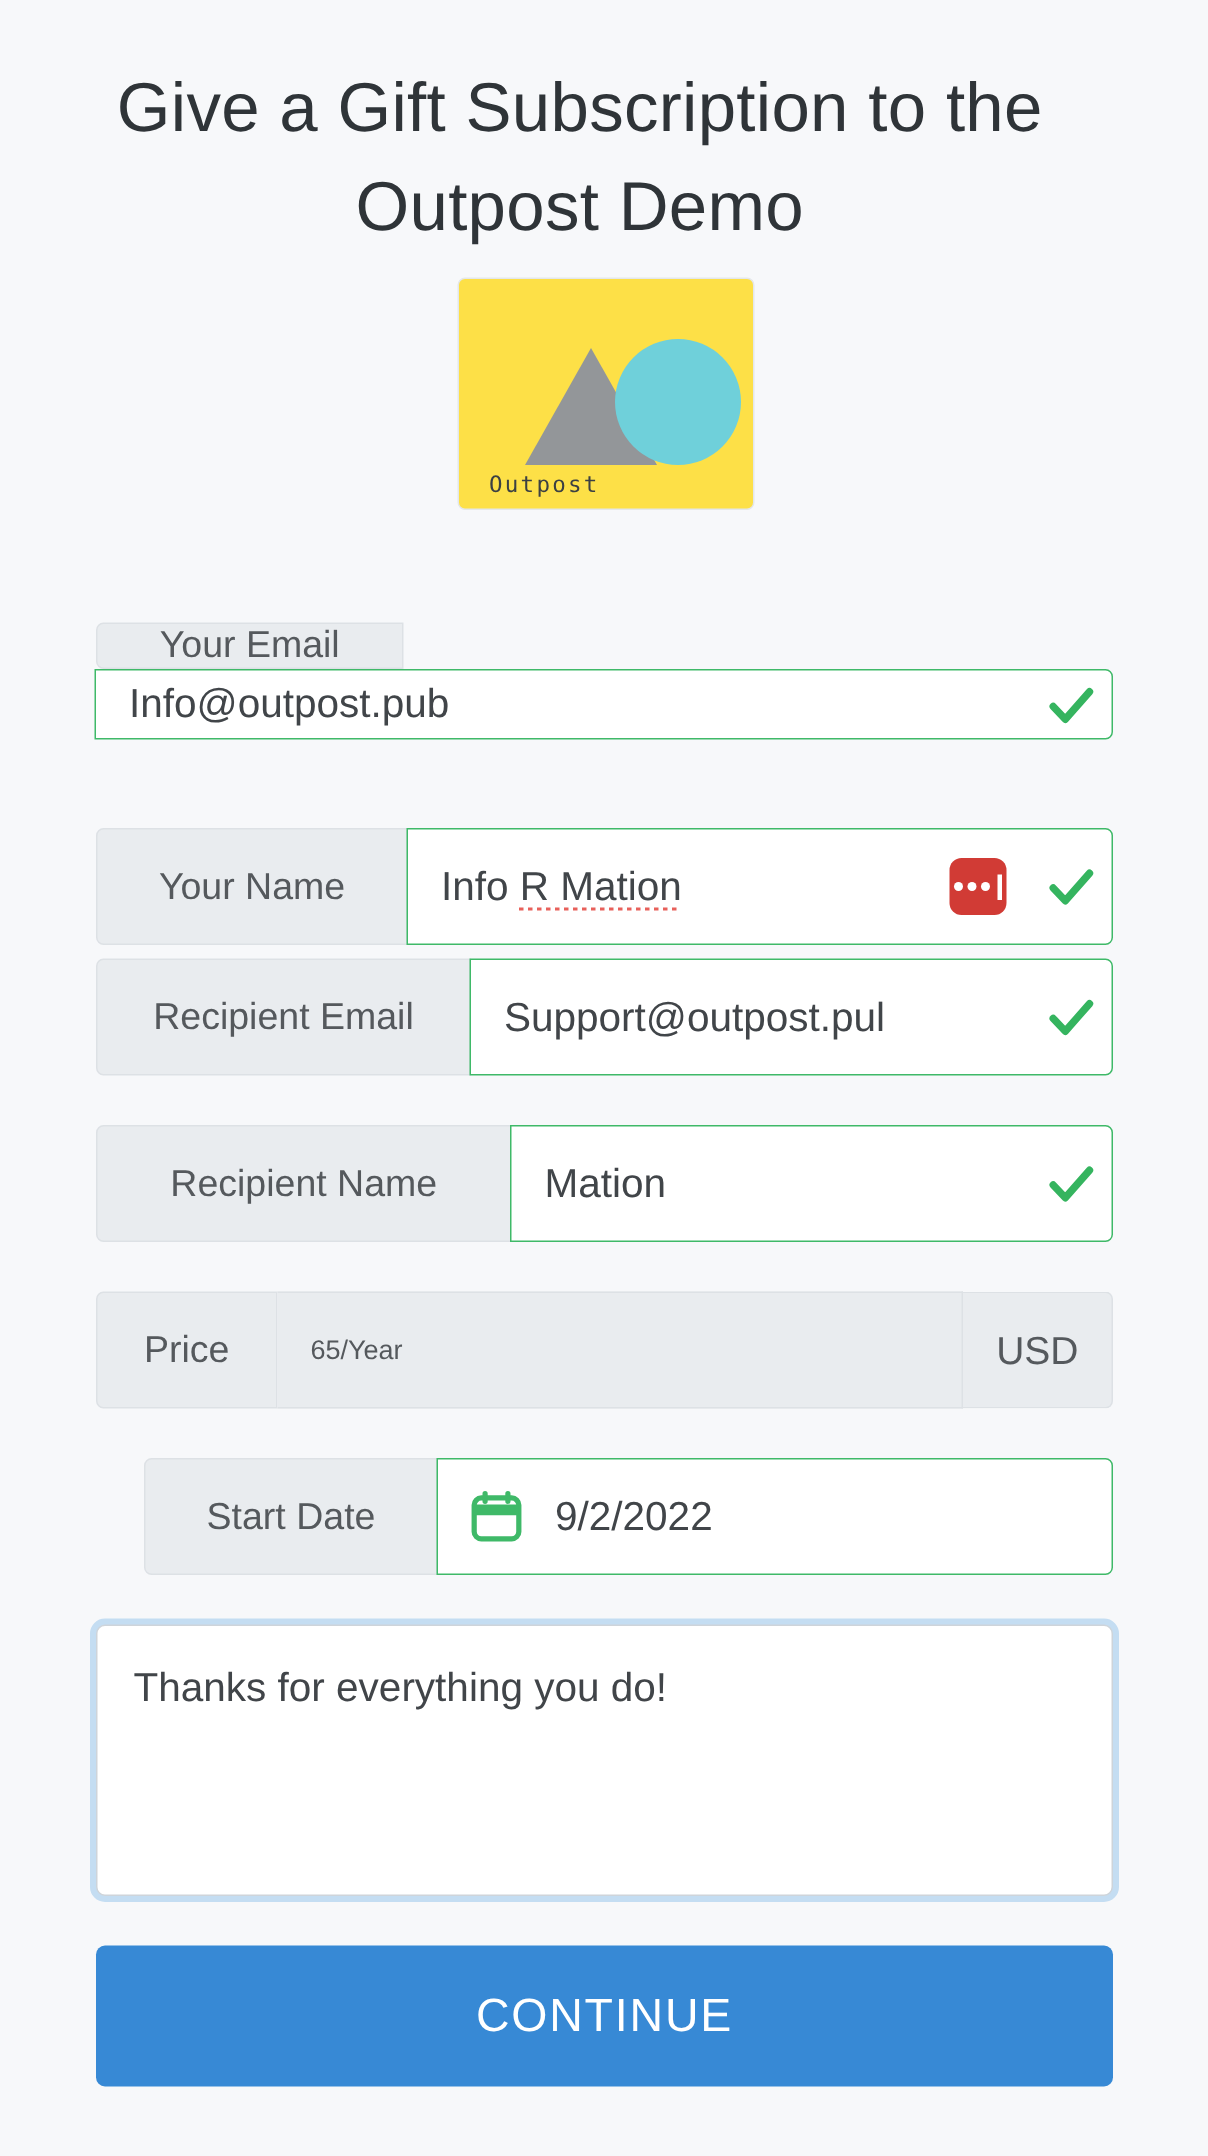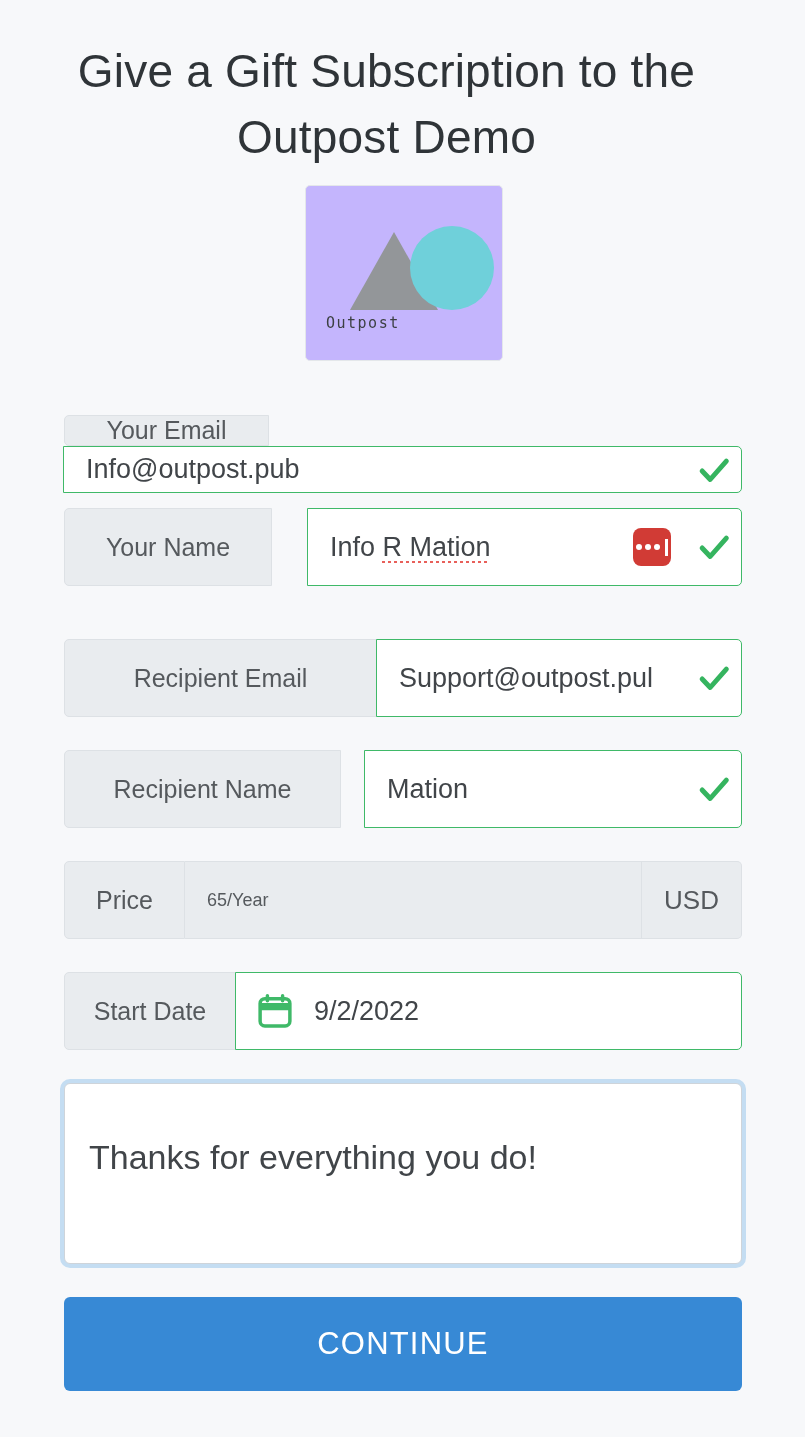--- a/index.html
+++ b/index.html
@@ -32,22 +32,22 @@
     color: #2f3438;
     letter-spacing: 0.2px;
   }
 
   
   .logo-card {
     position: absolute;
     left: 305px;
     top: 185px;
     width: 198px;
-    height: 176px;
-    background: #c4b5fd;
+    height: 155px;
+    background: #fde047;
     border: 1px solid #e4e7ea;
     border-radius: 5px;
   }
   .logo-art {
     position: absolute;
     left: 0;
     top: 28px;
     width: 198px;
     height: 106px;
   }
@@ -221,24 +221,23 @@
   }
   .note-inner {
     width: 100%;
     height: 100%;
     background: #ffffff;
     border: 1px solid #ced4da;
     border-radius: 6px;
     padding: 24px 24px;
   }
   .note-text {
-    font-size: 34px;
+    font-size: 27px;
     color: #414549;
     line-height: 34px;
-    margin-top: 32px;
   }
 
   
   .continue-btn {
     position: absolute;
     left: 64px;
     top: 1297px;
     width: 678px;
     height: 94px;
     background: #3789d5;
@@ -269,67 +268,67 @@
   <div class="row" style="top:415px;flex-direction:column;">
     <div class="label-cell" style="width:205px;">Your Email</div>
     <div class="value-cell">
       <span class="value-text">Info@outpost.pub</span>
       <svg class="check-icon" viewBox="0 0 24 24">
         <path d="M4.5 12.6 L9.6 18 L19.8 6.4" fill="none" stroke="#35b45f" stroke-width="3.1" stroke-linecap="round" stroke-linejoin="round"></path>
       </svg>
     </div>
   </div>
 
-  <div class="row" style="top:508px;gap:36px;">
+  <div class="row" style="top:552px;">
     <div class="label-cell" style="width:208px;">Your Name</div>
     <div class="value-cell">
       <span class="value-text spellcheck"><span>Info </span><span class="misspell">R Mation</span></span>
       <span style="flex:1 1 auto;"></span>
       <span class="lastpass-icon">
         <span class="lp-dot"></span>
         <span class="lp-dot"></span>
         <span class="lp-dot"></span>
         <span class="lp-bar"></span>
       </span>
       <svg class="check-icon" viewBox="0 0 24 24">
         <path d="M4.5 12.6 L9.6 18 L19.8 6.4" fill="none" stroke="#35b45f" stroke-width="3.1" stroke-linecap="round" stroke-linejoin="round"></path>
       </svg>
     </div>
   </div>
 
   <div class="row" style="top:639px;">
-    <div class="label-cell" style="width:313px;">Recipient Email</div>
+    <div class="label-cell" style="width:250px;">Recipient Email</div>
     <div class="value-cell">
       <span class="value-text">Support@outpost.pul</span>
       <svg class="check-icon" viewBox="0 0 24 24">
         <path d="M4.5 12.6 L9.6 18 L19.8 6.4" fill="none" stroke="#35b45f" stroke-width="3.1" stroke-linecap="round" stroke-linejoin="round"></path>
       </svg>
     </div>
   </div>
 
-  <div class="row" style="top:750px;gap:24px;">
+  <div class="row" style="top:750px;">
     <div class="label-cell" style="width:277px;">Recipient Name</div>
     <div class="value-cell">
       <span class="value-text">Mation</span>
       <svg class="check-icon" viewBox="0 0 24 24">
         <path d="M4.5 12.6 L9.6 18 L19.8 6.4" fill="none" stroke="#35b45f" stroke-width="3.1" stroke-linecap="round" stroke-linejoin="round"></path>
       </svg>
     </div>
   </div>
 
   <div class="row disabled" style="top:861px;justify-content:flex-end;">
     <div class="label-cell" style="width:121px;">Price</div>
     <div class="price-mid">
       <span class="value-text">65/Year</span>
     </div>
     <div class="price-suffix">USD</div>
   </div>
 
   <div class="row" style="top:972px;">
-    <div class="label-cell" style="width:172px;">Start Date</div>
+    <div class="label-cell" style="width:196px;margin-left:32px;">Start Date</div>
     <div class="value-cell" style="padding-left:20px;">
       <svg class="cal-icon" viewBox="0 0 24 24">
         <rect x="2.6" y="4.2" width="18.8" height="17.2" rx="3" fill="none" stroke="#3fb968" stroke-width="2.2"></rect>
         <path d="M2.6 9.2 H21.4" fill="none" stroke="#3fb968" stroke-width="4.6"></path>
         <path d="M7.2 2.4 V5.6 M16.8 2.4 V5.6" stroke="#3fb968" stroke-width="2.2" stroke-linecap="round"></path>
       </svg>
       <span class="value-text">9/2/2022</span>
     </div>
   </div>
 

